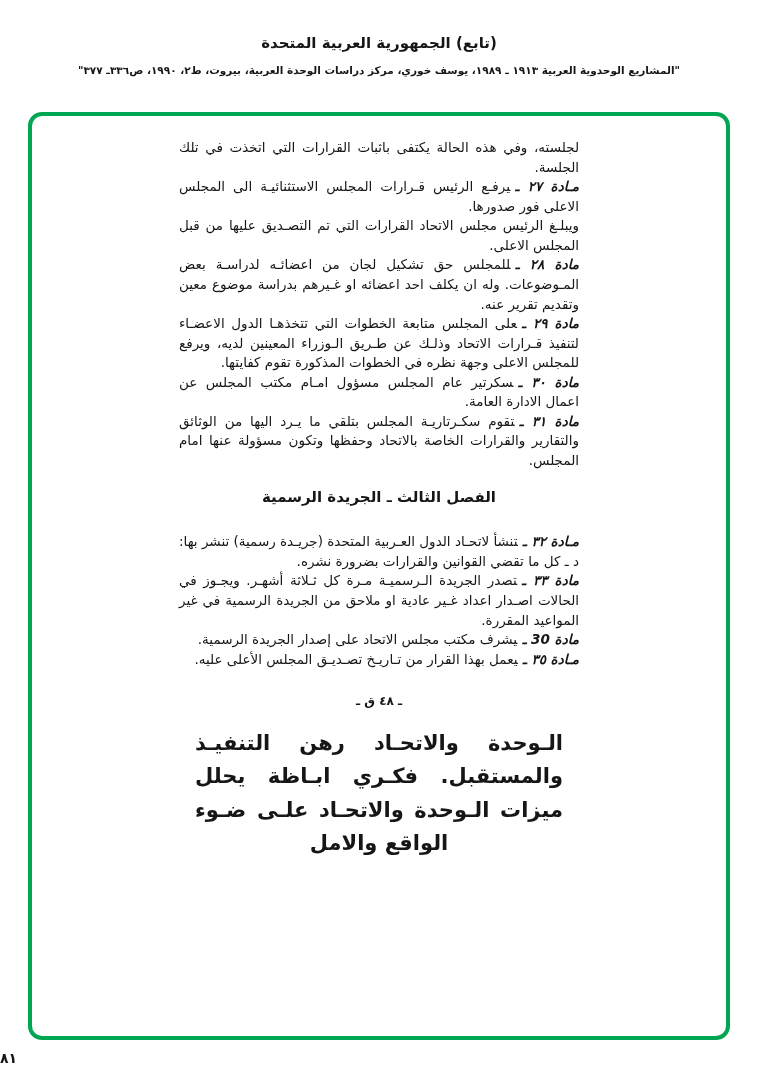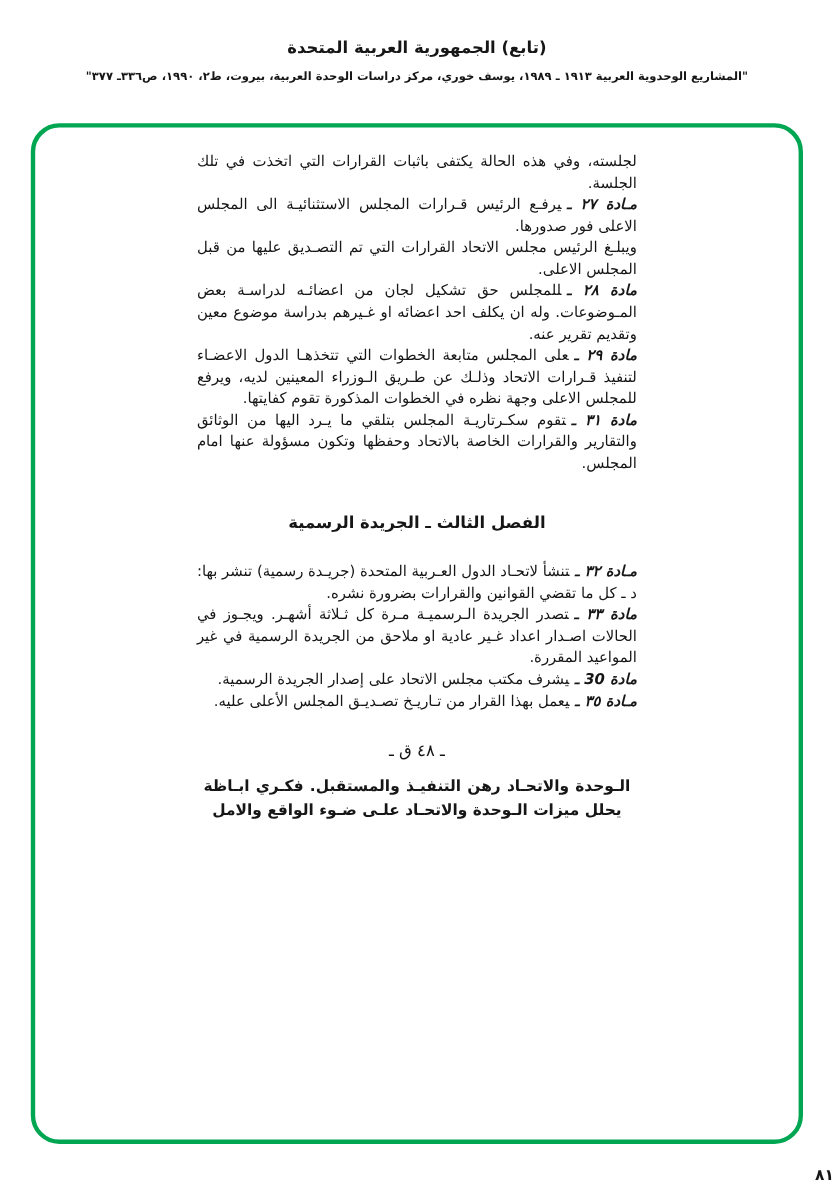--- a/index.html
+++ b/index.html
@@ -32,21 +32,21 @@
     letter-spacing: 0;
   }
   .frame {
     position: absolute;
     left: 28px;
     top: 112px;
     width: 702px;
     height: 928px;
     box-sizing: border-box;
     border: 4px solid var(--green, #00a651);
-    border-radius: 26px;
+    border-radius: 14px;
     background: #ffffff;
   }
   .text-col {
     width: 400px;
     margin: 22px auto 0 auto;
     direction: rtl;
     text-align: justify;
     font-size: 13.5px;
     line-height: 1.45;
   }
@@ -57,42 +57,42 @@
   .mlabel {
     font-weight: 700;
     margin-left: 5px;
     font-style: italic;
   }
   .mlabel:empty { display: none; }
   .section-heading {
     text-align: center;
     font-size: 15px;
     font-weight: 700;
-    margin: 34px 0 24px 0;
+    margin: 16px 0 24px 0;
   }
   .marker {
     text-align: center;
-    font-weight: 400;
-    font-size: 15px;
+    font-weight: 700;
+    font-size: 12px;
     margin: 24px 0 10px 0;
   }
   .closing {
     font-weight: 700;
-    font-size: 14px;
+    font-size: 21px;
     line-height: 1.6;
     text-align: justify;
     text-align-last: center;
-    margin: 6px;
+    margin: 16px;
   }
   .page-number {
     position: absolute;
-    bottom: 1px;
+    bottom: 12px;
     left: 0;
     width: 100%;
-    text-align: right;
+    text-align: left;
     font-size: 14px;
     font-weight: 700;
   }
 </style>
 </head>
 <body>
 
 <div class="page">
 
   <div class="header">
@@ -101,20 +101,21 @@
   </div>
 
   <div class="frame">
     <div class="text-col">
 
       <p class="para"><span>لجلسته، وفي هذه الحالة يكتفى باثبات القرارات التي اتخذت في تلك الجلسة.</span></p>
       <p class="para"><b class="mlabel">مـادة ٢٧ ـ</b><span>يرفـع الرئيس قـرارات المجلس الاستثنائيـة الى المجلس الاعلى فور صدورها.</span></p>
       <p class="para"><span>ويبلـغ الرئيس مجلس الاتحاد القرارات التي تم التصـديق عليها من قبل المجلس الاعلى.</span></p>
       <p class="para"><b class="mlabel">مادة ٢٨ ـ</b><span>للمجلس حق تشكيل لجان من اعضائـه لدراسـة بعض المـوضوعات. وله ان يكلف احد اعضائه او غـيرهم بدراسة موضوع معين وتقديم تقرير عنه.</span></p>
       <p class="para"><b class="mlabel">مادة ٢٩ ـ</b><span>على المجلس متابعة الخطوات التي تتخذهـا الدول الاعضـاء لتنفيذ قـرارات الاتحاد وذلـك عن طـريق الـوزراء المعينين لديه، ويرفع للمجلس الاعلى وجهة نظره في الخطوات المذكورة تقوم كفايتها.</span></p>
+      <p class="para"><b class="mlabel">مادة ٣٠ ـ</b><span>سكرتير عام المجلس مسؤول امـام مكتب المجلس عن اعمال الادارة العامة.</span></p>
       <p class="para"><b class="mlabel">مادة ٣١ ـ</b><span>تقوم سكـرتاريـة المجلس بتلقي ما يـرد اليها من الوثائق والتقارير والقرارات الخاصة بالاتحاد وحفظها وتكون مسؤولة عنها امام المجلس.</span></p>
 
       <h2 class="section-heading">الفصل الثالث ـ الجريدة الرسمية</h2>
 
       <p class="para"><b class="mlabel">مـادة ٣٢ ـ</b><span>تنشأ لاتحـاد الدول العـربية المتحدة (جريـدة رسمية) تنشر بها:</span></p>
       <p class="para"><span>د ـ كل ما تقضي القوانين والقرارات بضرورة نشره.</span></p>
       <p class="para"><b class="mlabel">مادة ٣٣ ـ</b><span>تصدر الجريدة الـرسميـة مـرة كل ثـلاثة أشهـر. ويجـوز في الحالات اصـدار اعداد غـير عادية او ملاحق من الجريدة الرسمية في غير المواعيد المقررة.</span></p>
       <p class="para"><b class="mlabel">مادة 30 ـ</b><span>يشرف مكتب مجلس الاتحاد على إصدار الجريدة الرسمية.</span></p>
       <p class="para"><b class="mlabel">مـادة ٣٥ ـ</b><span>يعمل بهذا القرار من تـاريـخ تصـديـق المجلس الأعلى عليه.</span></p>
 

